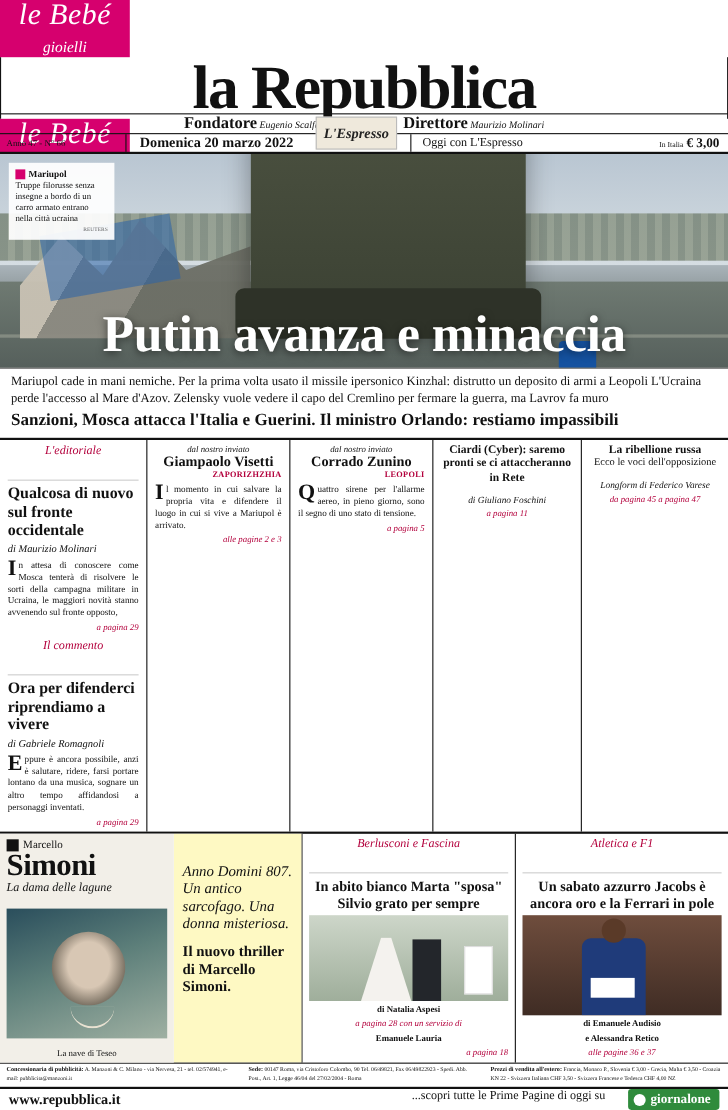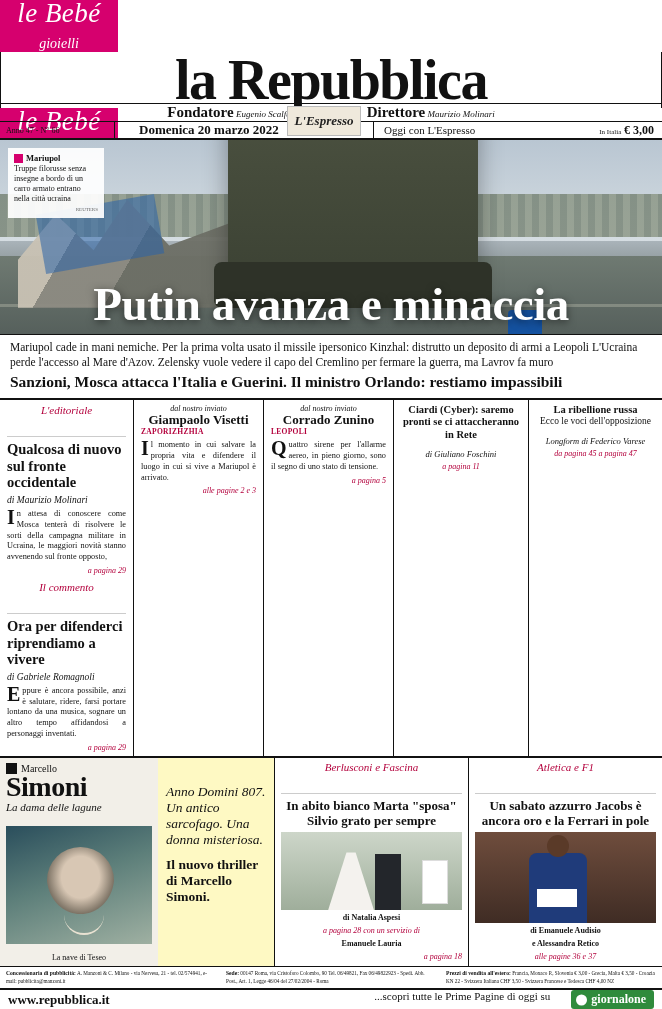--- a/index.html
+++ b/index.html
@@ -39,21 +39,21 @@
   .espresso-logo {
     position: absolute; left: 287px; top: 2px;
     width: 74px; height: 30px; border: 1px solid #bbb; background: #efe9dc;
     display: flex; align-items: center; justify-content: center;
     font-size: 13px; font-style: italic; font-weight: 700; color: #222;
   }
 
   .infobar { display: flex; align-items: center; height: 24px; border-bottom: 2px solid #111;
     font-size: 9.5px; padding: 0 6px; }
   .infobar .issue { width: 108px; font-size: 8px; }
-  .infobar .date { flex: 0 0 260px; font-size: 13px; font-weight: 700; border-left: 1px solid #111; border-right:1px solid #111; padding-left: 24px; height: 100%; display: flex; align-items: center;}
+  .infobar .date { flex: 0 0 260px; font-size: 13px; font-weight: 700; border-left: 1px solid #111; border-right:1px solid #111; padding-left: 12px; height: 100%; display: flex; align-items: center;}
   .infobar .withit { flex: 1; font-size: 11px; padding-left: 10px; }
   .infobar .price { font-size: 11px; text-align: right; padding-right: 2px; }
   .infobar .price b { font-size: 12px; }
   .infobar .price span.small { font-size: 7px; }
 
   
   .photo { position: relative; height: 430px; width: 100%; overflow: hidden;
     background: linear-gradient(#9aa7b4 0%, #b9c3cb 45%, #98a2a6 60%, #7d8a82 100%); }
   .sky { position:absolute; inset:0 0 48% 0; background: linear-gradient(#b9c6d2,#d5dde2); }
   .trees { position:absolute; top:28%; left:0; right:0; height:22%;
@@ -102,21 +102,21 @@
   .col { padding: 4px 7px; }
   .vline { border-left: 1px solid #111; }
   .kicker-it { font-size: 11px; font-style: italic; color: #b3003c; text-align: center; border-bottom: 1px solid #ccc; padding-bottom: 20px; margin-bottom: 4px;}
   .ed-title { font-size: 14.5px; font-weight: 700; line-height: 1.15; text-align: left;}
   .byline { font-size: 9.5px; font-style: italic; margin-top: 4px; }
   .body-text { font-size: 8.3px; line-height: 1.3; text-align: justify; margin-top: 4px; }
   .body-text .dropcap { float: left; font-size: 20px; line-height: .85; font-weight: 700; padding-right: 2px; }
   .page-ref { font-size: 8px; font-style: italic; color: #b3003c; text-align: right; margin-top: 3px;}
   .small-kicker { font-size: 8px; font-style: italic; text-align: center; }
   .name-head { font-size: 13px; font-weight: 700; text-align: center; line-height: 1.1; }
-  .place-kicker { font-size: 7.5px; font-weight: 700; color: #b3003c; letter-spacing:.3px;}
+  .place-kicker { font-size: 7.5px; font-weight: 700; color: #b3003c; text-align: right; letter-spacing:.3px;}
   .box-title { font-size: 10.5px; font-weight: 700; text-align: center; line-height: 1.18; }
   .box-sub { font-size: 9.5px; text-align: center; line-height: 1.18; }
   .cent-by { font-size: 8.5px; font-style: italic; text-align: center; }
 
   
   .bottom { display: flex; border-top: 2px solid #111; flex: 1; }
   .book-ad { width: 275px; display: flex; border-right: 1px solid #111; background:#fff;}
   .book-left { width: 158px; background: #f2efe8; position: relative; padding: 5px 6px; }
   .book-author { font-size: 10px; display:flex; align-items:center; gap:4px; }
   .book-author .sq { width: 11px; height: 11px; background:#111; display:inline-block;}

